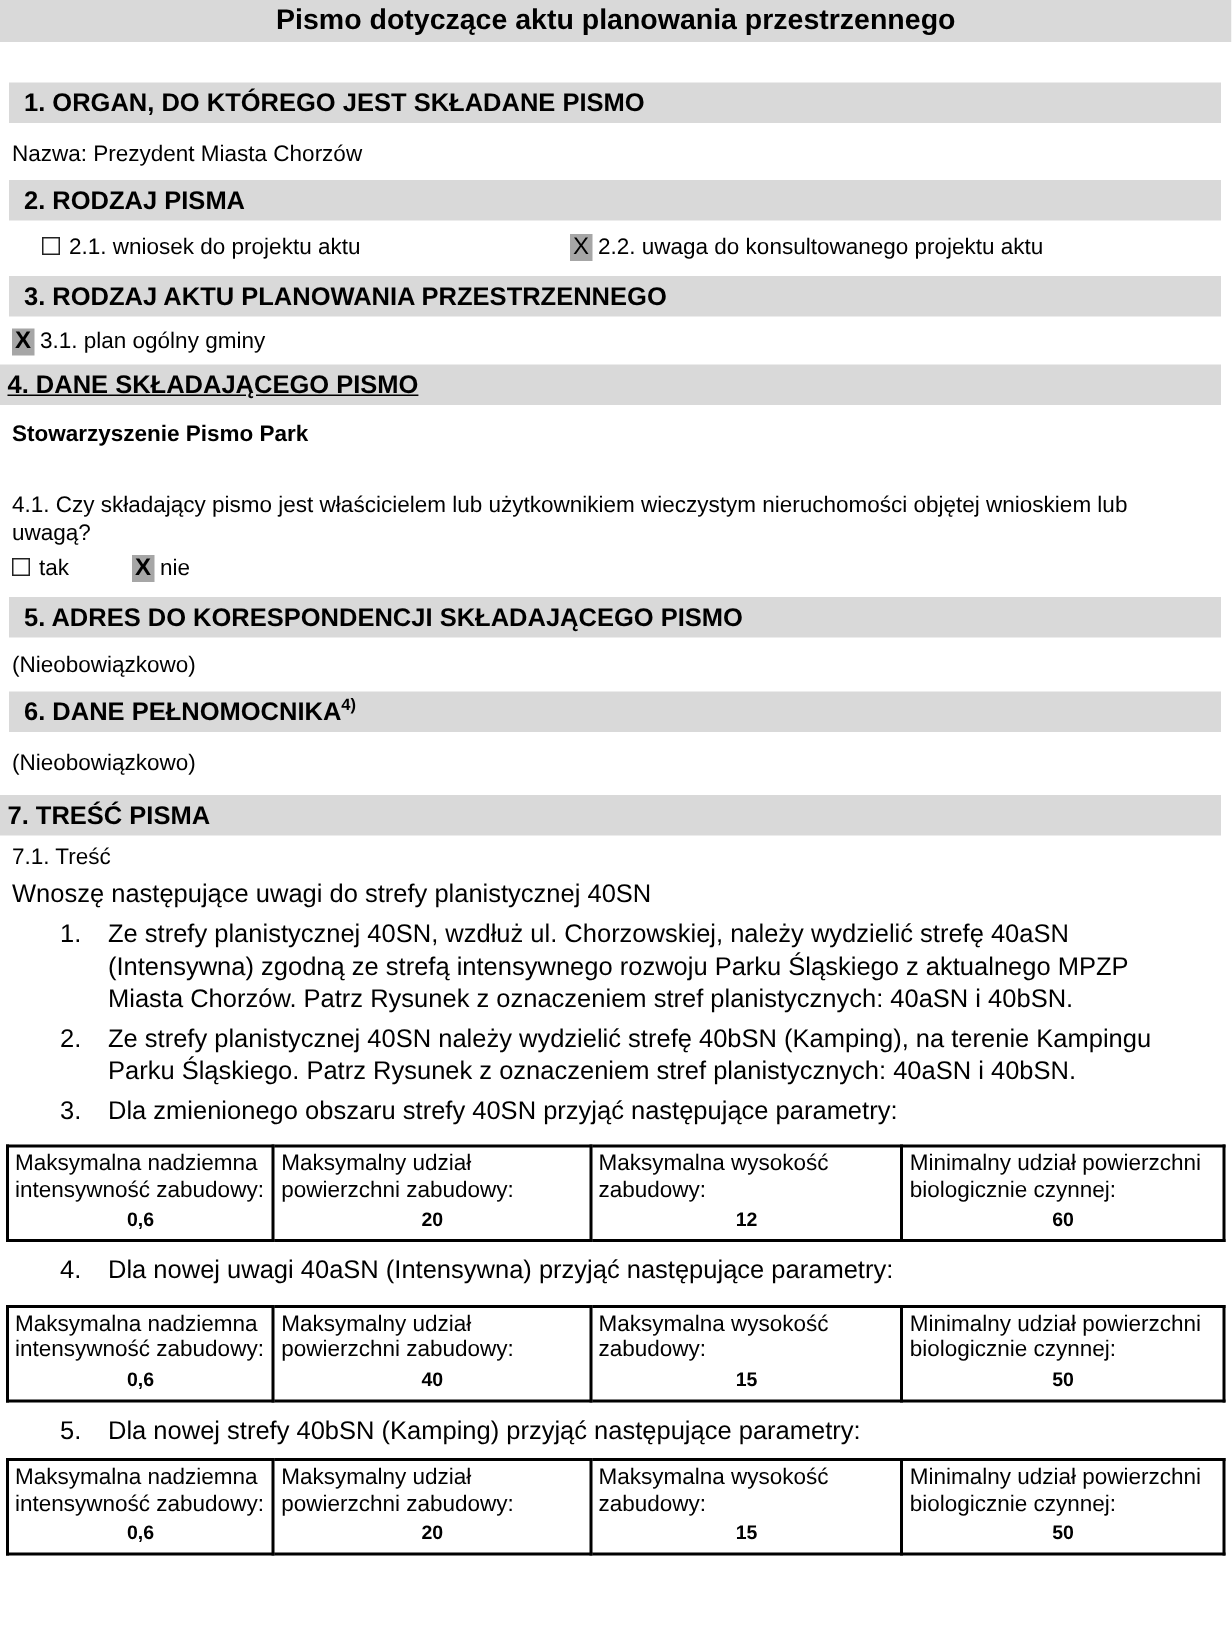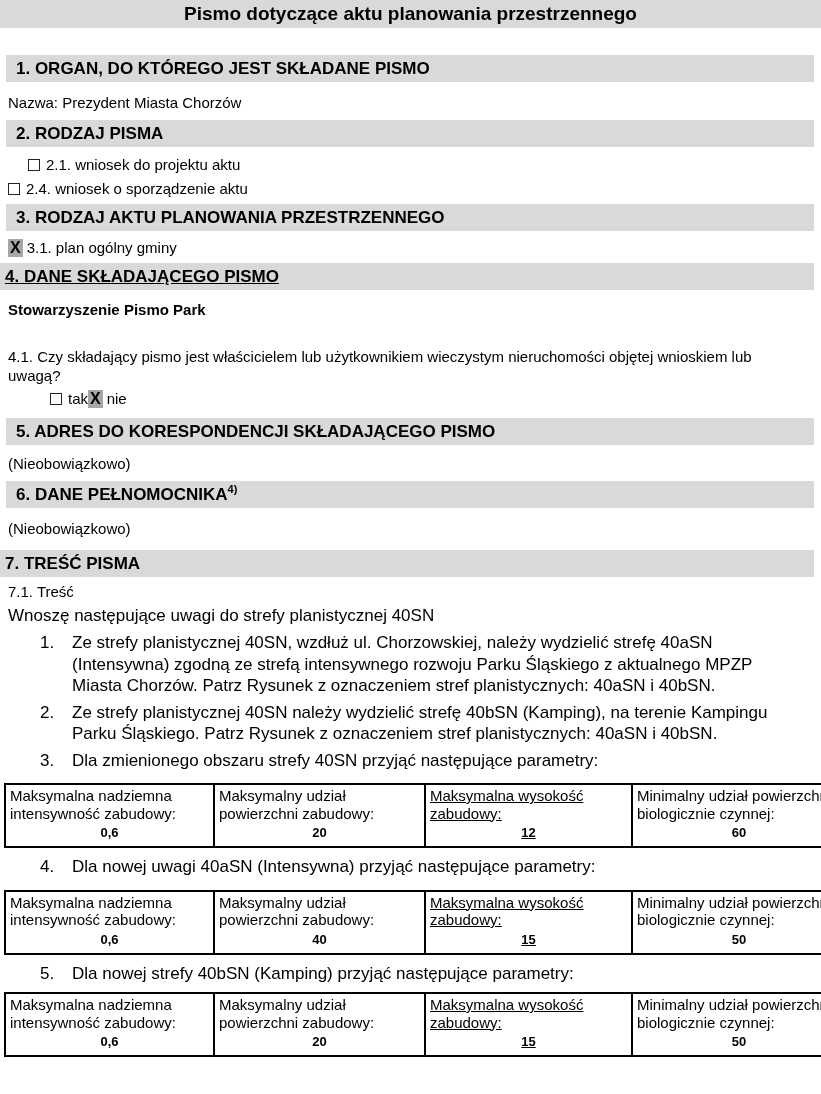--- a/index.html
+++ b/index.html
@@ -81,52 +81,52 @@
     border-collapse: collapse;
     width: 813px;
     margin: 12px 0 0 4px;
     table-layout: fixed;
   }
   table.params td {
     border: 2px solid #000;
     padding: 2px 4px 4px 4px;
     vertical-align: top;
   }
-  td.c1 { width: 209px; }
+  td.c1 { width: 177px; }
   td.c2 { width: 211px; }
-  td.c3 { width: 207px; text-decoration: underline; }
+  td.c3 { width: 207px; }
   td.c4 { width: 214px; }
   .cell-label { font-size: 15px; line-height: 17.5px; text-align: left; }
   .cell-value { font-size: 13px; font-weight: bold; text-align: center; margin-top: 2px; line-height: 18px; }
 </style>
 </head>
 <body>
 
 <div class="doc-title">Pismo dotyczące aktu planowania przestrzennego</div>
 
 <div class="sec-bar">1. ORGAN, DO KTÓREGO JEST SKŁADANE PISMO</div>
 <div class="body-line" style="margin-top:12px;">Nazwa: Prezydent Miasta Chorzów</div>
 
 <div class="sec-bar" style="margin-top:8px;">2. RODZAJ PISMA</div>
 <div class="opt-row" style="margin-top:8px;padding-left:28px;">
   <span class="opt" style="flex:0 0 352px;"><span class="cbx"></span><span>2.1. wniosek do projektu aktu</span></span>
+  <span class="opt"><span class="xmark">X</span><span>2.2. uwaga do konsultowanego projektu aktu</span></span>
 </div>
 <div class="opt-row" style="margin-top:4px;">
-  <span class="opt"><span class="cbx"></span><span>2.4. wniosek o sporządzenie aktu</span></span>
 </div>
 
 <div class="sec-bar" style="margin-top:5px;">3. RODZAJ AKTU PLANOWANIA PRZESTRZENNEGO</div>
 <div class="opt-row" style="margin-top:7px;">
   <span class="opt"><span class="xmark bold">X</span><span>3.1. plan ogólny gminy</span></span>
 </div>
 
 <div class="sec-bar flush" style="margin-top:5px;text-decoration:underline;">4. DANE SKŁADAJĄCEGO PISMO</div>
 <div class="body-line" style="margin-top:11px; font-weight:bold;">Stowarzyszenie Pismo Park</div>
 <div class="q-text" style="margin-top:28px;">4.1. Czy składający pismo jest właścicielem lub użytkownikiem wieczystym nieruchomości objętej wnioskiem lub uwagą?</div>
-<div class="opt-row" style="margin-top:4px;text-align:right;">
+<div class="opt-row" style="margin-top:4px;">
   <span class="opt" style="flex:0 0 80px;"><span class="cbx"></span><span>tak</span></span>
   <span class="opt"><span class="xmark bold">X</span><span>nie</span></span>
 </div>
 
 <div class="sec-bar" style="margin-top:9px;">5. ADRES DO KORESPONDENCJI SKŁADAJĄCEGO PISMO</div>
 <div class="body-line" style="margin-top:10px;">(Nieobowiązkowo)</div>
 
 <div class="sec-bar" style="margin-top:8px;"><span>6. DANE PEŁNOMOCNIKA</span><sup>4)</sup></div>
 <div class="body-line" style="margin-top:12px;">(Nieobowiązkowo)</div>
 

